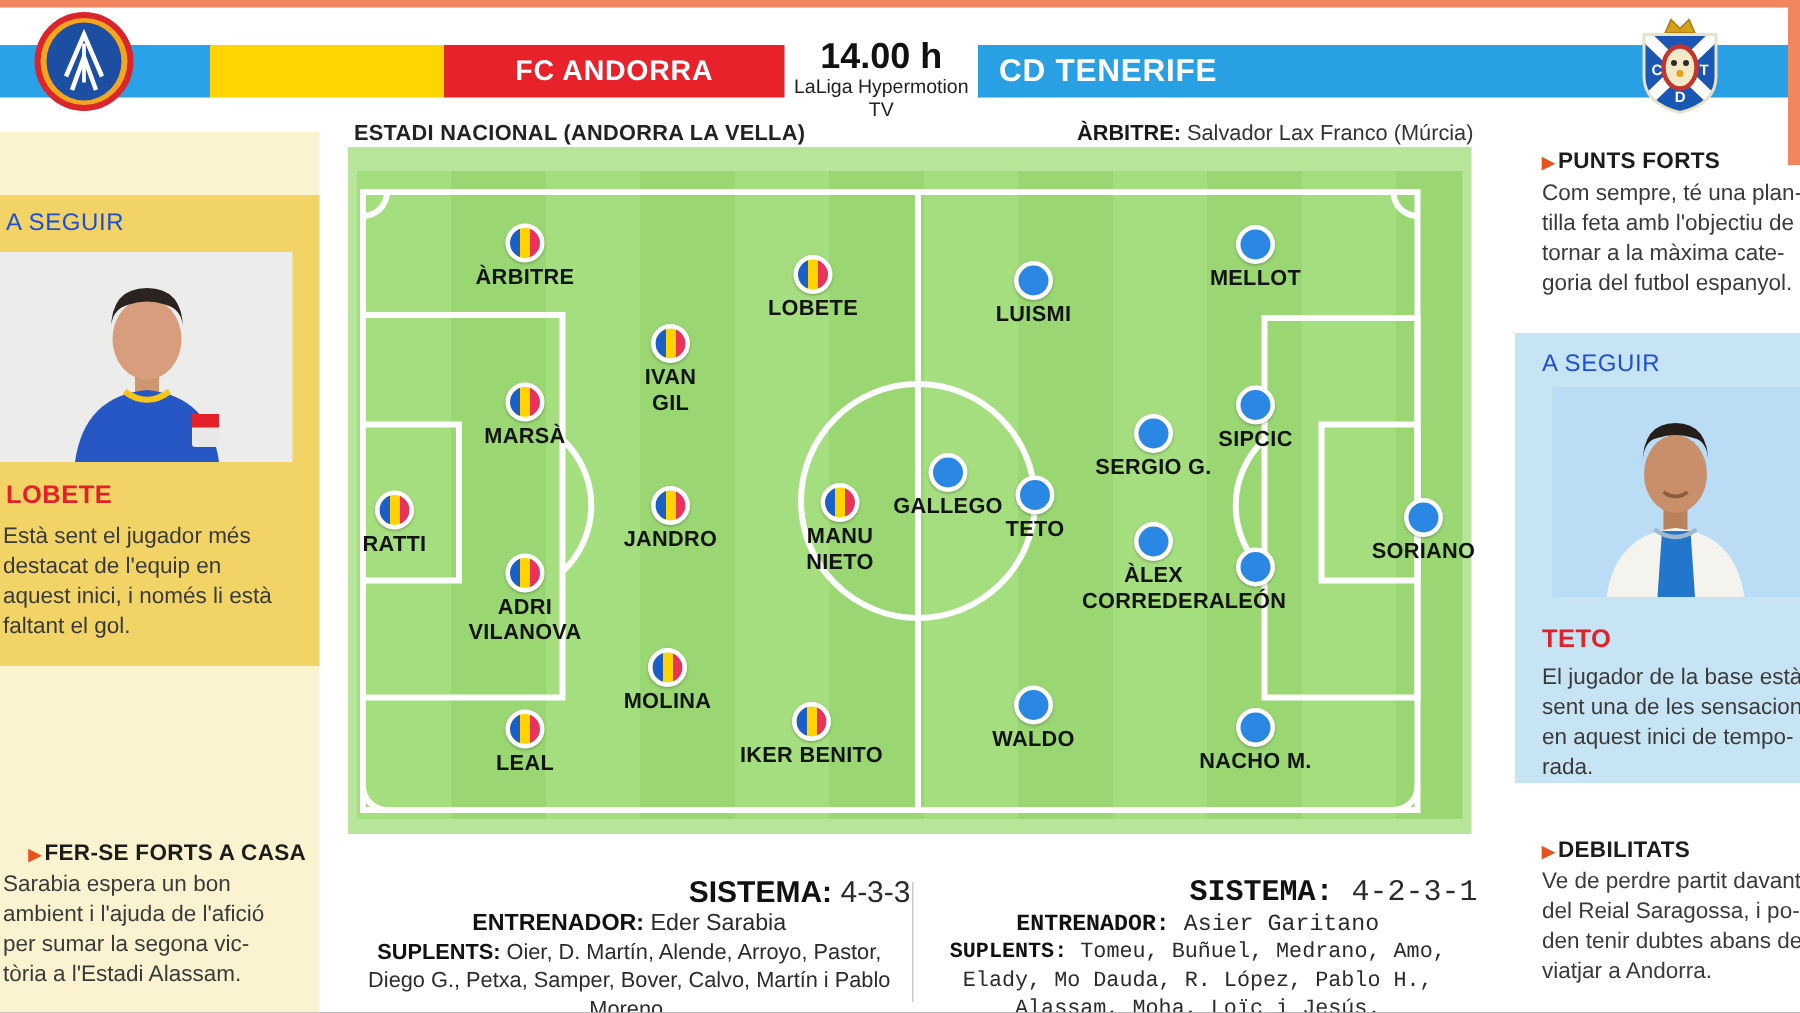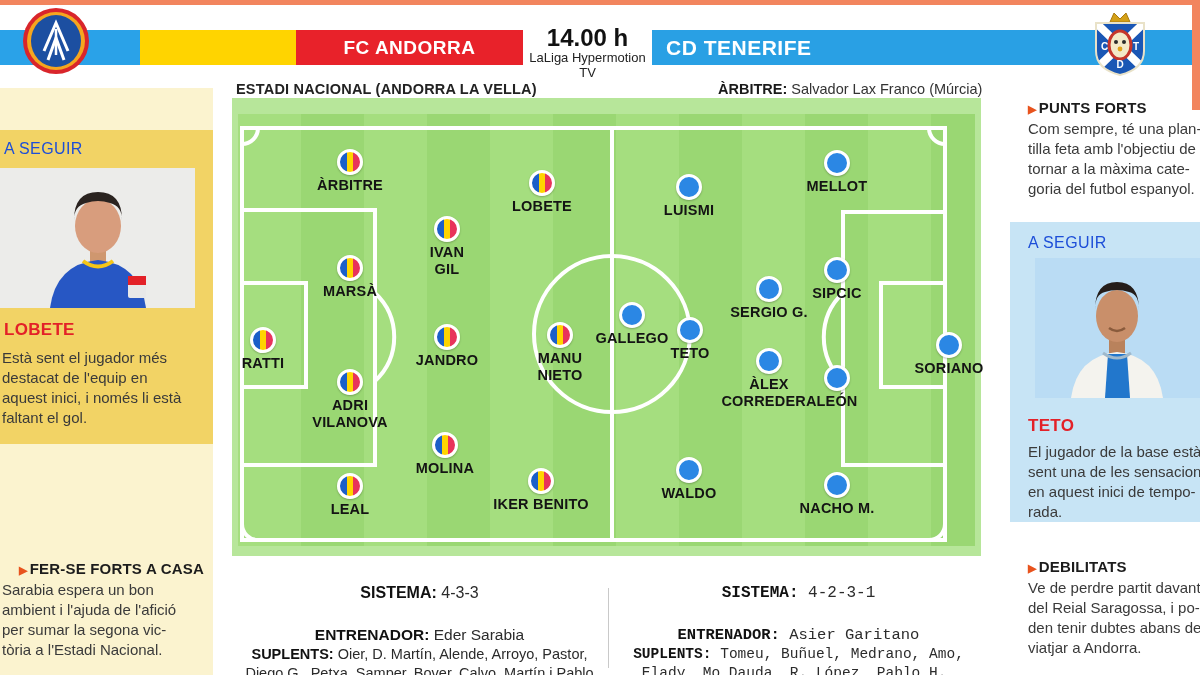--- a/index.html
+++ b/index.html
@@ -44,21 +44,21 @@
        border-radius:50%;box-shadow:0 1px 2px rgba(0,0,0,.25);}
   .dot-andorra{background:linear-gradient(90deg,#1b5fc8 0 34%,#ffd400 34% 67%,#e8335a 67%);}
   .dot-tenerife{background:#2b87e4;}
   .pname{position:absolute;top:15px;left:-60px;width:120px;text-align:center;
          font-size:14.5px;font-weight:bold;color:#141414;line-height:17px;white-space:pre-line;letter-spacing:.2px;}
   
   .team-info{top:584px;text-align:center;}
   #home-info{left:232px;width:375px;}
   #away-info{left:612px;width:373px;font-family:Liberation Mono, monospace;}
   #info-divider{left:608px;top:588px;width:1px;height:80px;background:#c9c9c9;}
-  .sysline{font-size:16px;color:#2b2b2b;margin-bottom:24px;}
+  .sysline{font-size:20px;color:#2b2b2b;margin-bottom:0;text-align:right;}
   .coachline{font-size:15.5px;color:#2b2b2b;margin-bottom:1px;}
   .subsline{font-size:14.5px;line-height:19px;color:#2b2b2b;}
   .team-info b{color:#111;}
 </style>
 </head>
 <body>
 
 <div id="stage">
 
   <div class="abs" id="top-border"></div>
@@ -141,21 +141,21 @@
 aquest inici, i només li està
 faltant el gol.</div>
   </div>
 
   <div class="abs sec-h" style="left:19px;top:560px;">
     <span class="arrow">▶</span><b>FER-SE FORTS A CASA</b>
   </div>
   <div class="abs para" style="left:2px;top:580px;width:204px;">Sarabia espera un bon
 ambient i l'ajuda de l'afició
 per sumar la segona vic-
-tòria a l'Estadi Nacional.</div>
+tòria a l'Estadi Alassam.</div>
 
   <div class="abs sec-h" style="left:1028px;top:99px;">
     <span class="arrow">▶</span><b>PUNTS FORTS</b>
   </div>
   <div class="abs para" style="left:1028px;top:119px;width:185px;">Com sempre, té una plan-
 tilla feta amb l'objectiu de
 tornar a la màxima cate-
 goria del futbol espanyol.</div>
 
   <div class="abs" id="right-follow">

